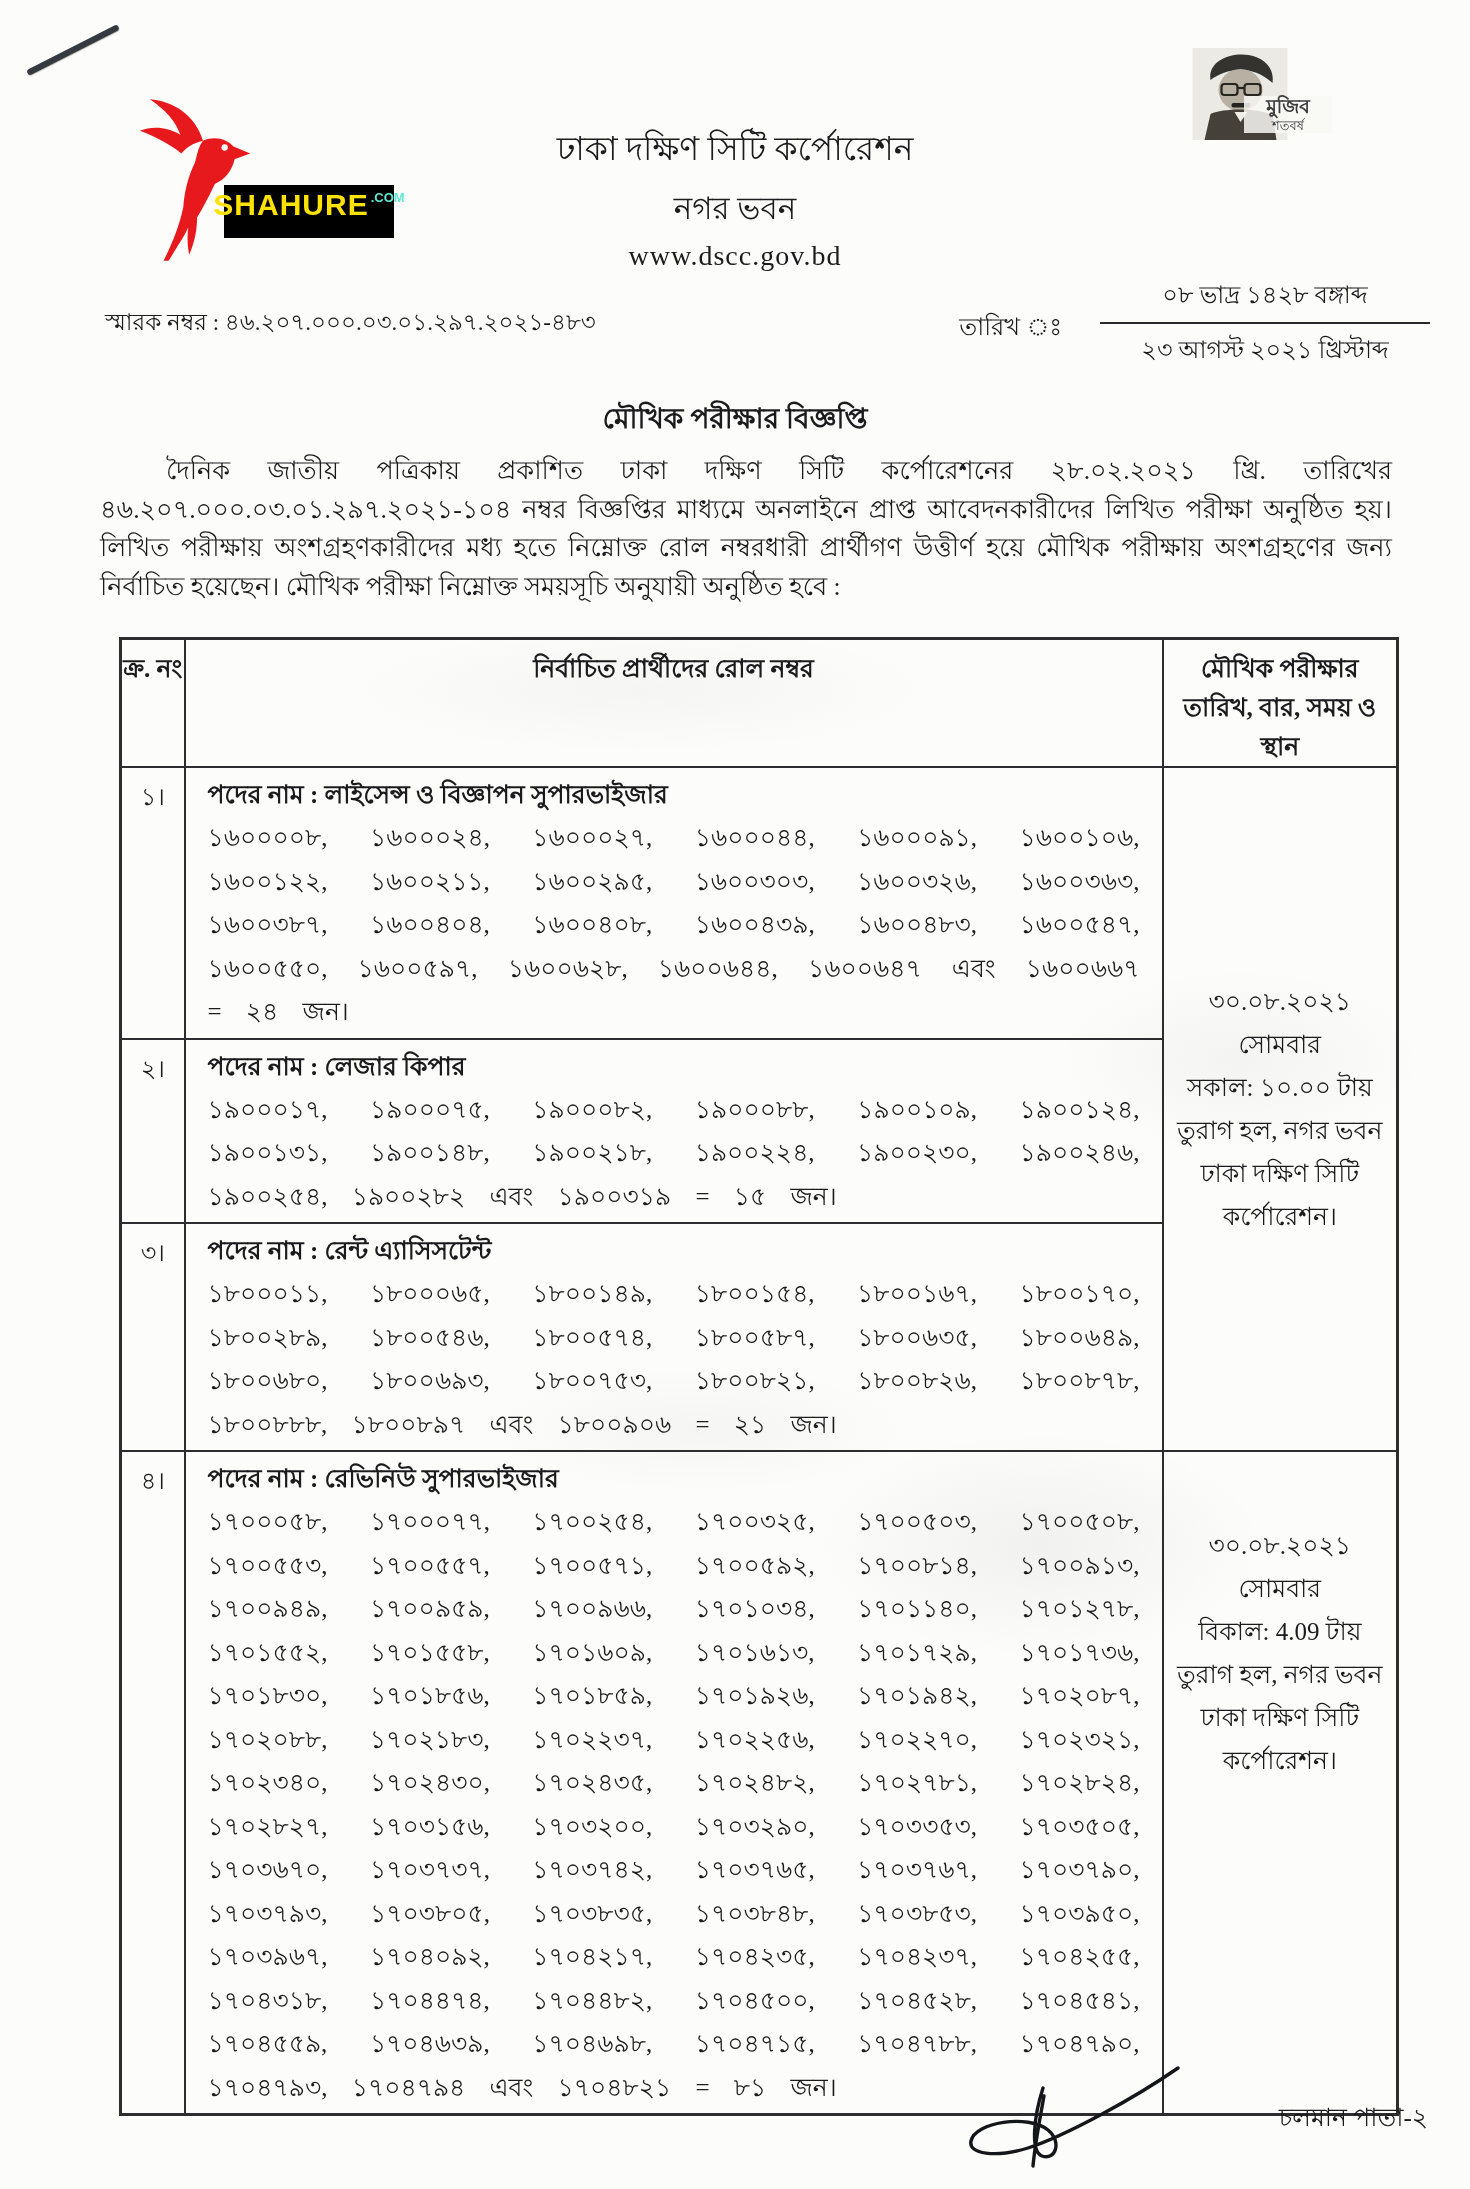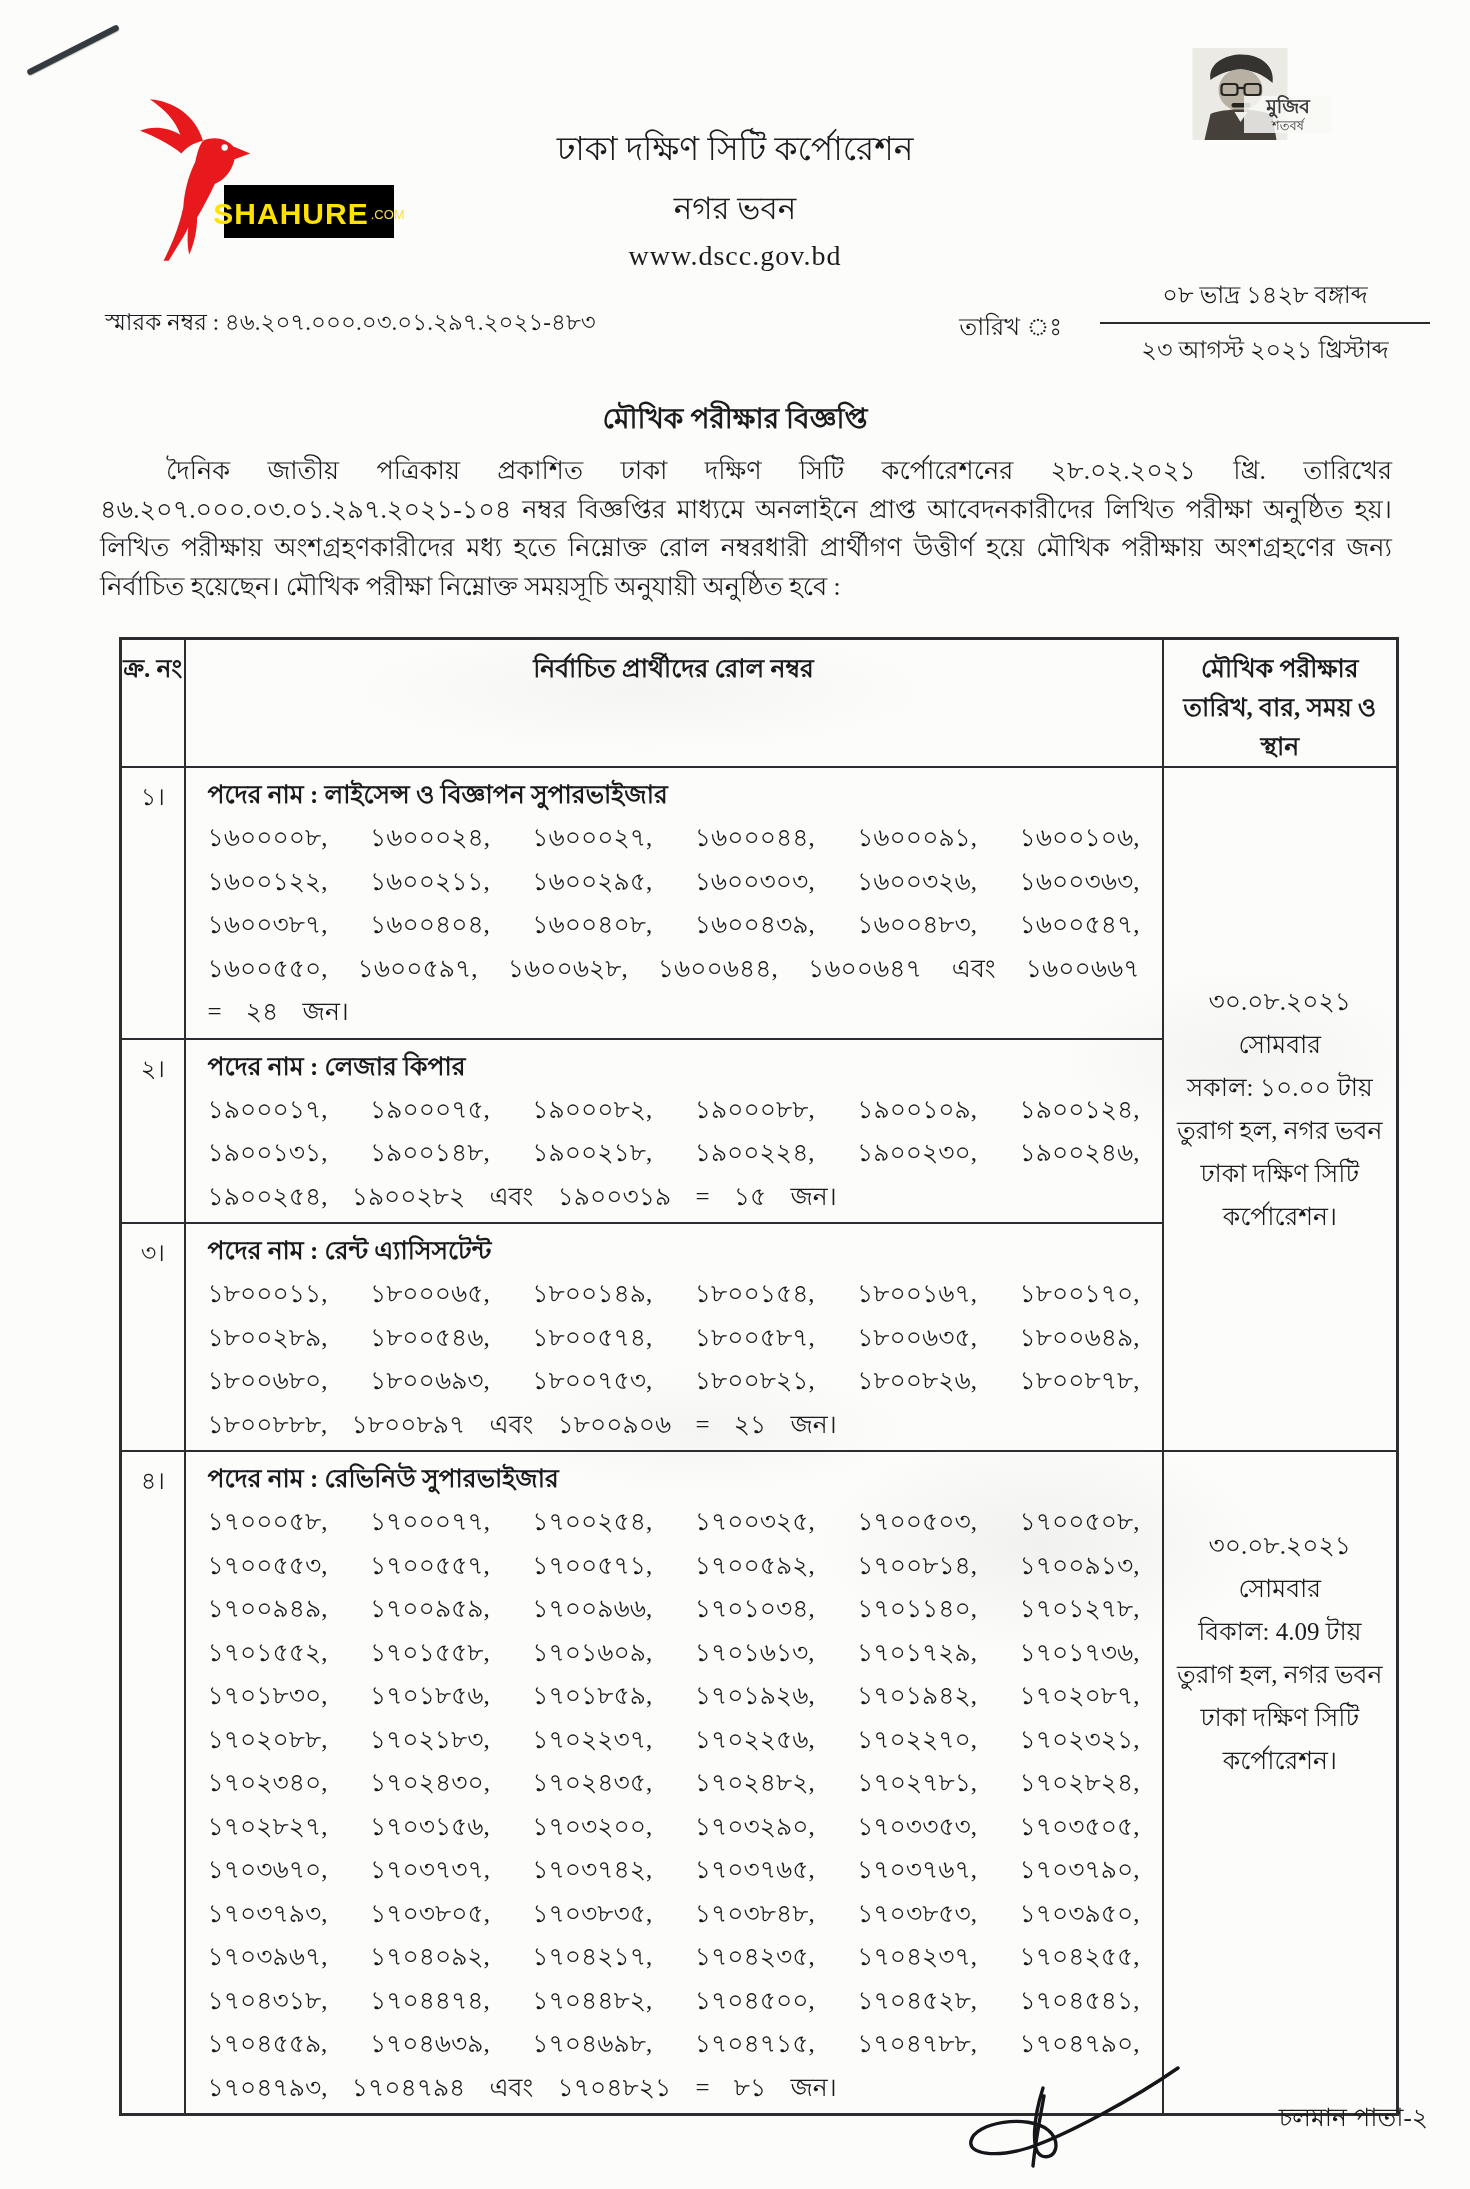--- a/index.html
+++ b/index.html
@@ -16,25 +16,25 @@
   }
 
   
   .corner-mark { position:absolute; left:22px; top:47px; width:102px; height:6px;
     background:#343a3f; border-radius:3px; transform:rotate(-27deg); box-shadow:0 1px 1px rgba(0,0,0,.3); }
 
   
   .logo { position:absolute; left:138px; top:96px; width:270px; height:172px; }
   .logo .bird { position:absolute; left:0; top:0; width:128px; height:170px; z-index:2; }
   .logo .wordmark { position:absolute; left:86px; top:89px; width:170px; height:53px;
-    background:#000; display:flex; align-items:center; justify-content:center; z-index:1; padding-top:5px; box-sizing:border-box; }
+    background:#000; display:flex; align-items:flex-start; justify-content:center; z-index:1; padding-top:5px; box-sizing:border-box; }
   .logo .brand { font-family:"Liberation Sans","DejaVu Sans",sans-serif; font-weight:bold;
     font-size:30px; color:#ffe200; letter-spacing:1px; line-height:1; }
-  .logo .tld { font-family:"Liberation Sans","DejaVu Sans",sans-serif; font-weight:normal;
-    font-size:13px; color:#fde047; margin-left:2px; }
+  .logo .tld { font-family:"Liberation Sans","DejaVu Sans",sans-serif; font-weight:bold;
+    font-size:13px; color:#5eead4; margin-left:2px; }
 
   
   .org-name { position:absolute; left:0; top:123px; width:100%; text-align:center; font-size:33px; }
   .org-bldg { position:absolute; left:0; top:184px; width:100%; text-align:center; font-size:31px; }
   .website  { position:absolute; left:0; top:240px; width:100%; text-align:center; font-size:28px; letter-spacing:1px; }
 
   
   .portrait { position:absolute; left:1192px; top:48px; width:96px; height:92px; z-index:3; }
   .mujib-text { position:absolute; left:1244px; top:96px; width:88px; z-index:4; text-align:center;
     background:rgba(248,248,245,.85); color:#3c3c3e; }

